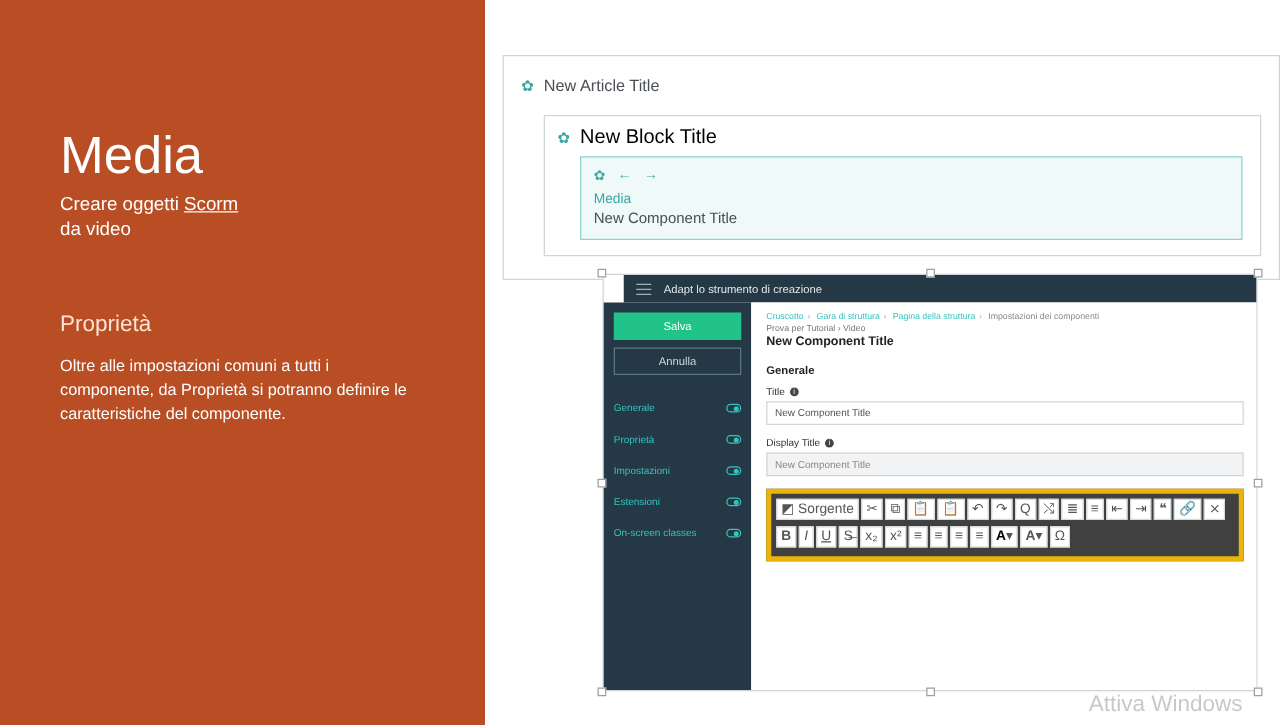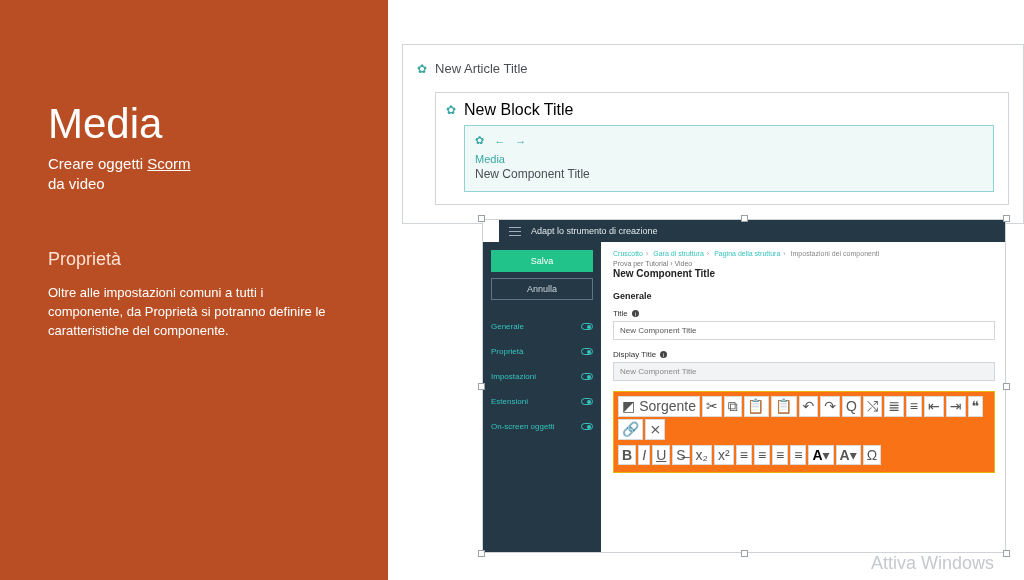--- a/index.html
+++ b/index.html
@@ -62,21 +62,21 @@
   .crumbs { font-size: 7px; color: #36c3bd; }
   .crumbs .sep { color: #aaa; margin: 0 3px; }
   .crumbs .cur { color: #888; }
   .path-sub { font-size: 7px; color: #777; margin-top: 3px; }
   .page-title { font-size: 10px; font-weight: 700; color: #222; margin-top: 1px; margin-bottom: 12px; }
   .section-h { font-size: 9px; font-weight: 700; color: #222; margin-bottom: 8px; }
   .field-label { font-size: 8px; color: #333; margin-bottom: 3px; display:flex; align-items:center; gap:4px;}
   .info-dot { width:7px; height:7px; border-radius:50%; background:#444; color:#fff; font-size:6px; display:inline-flex; align-items:center; justify-content:center; }
   .text-input { border: 1px solid #d2d6da; padding: 4px 6px; font-size: 8px; color: #555; margin-bottom: 10px; background:#fff; }
   .text-input.disabled { background: #f2f3f4; color: #888; }
-  .toolbar { border: 1px solid #eab308; padding: 4px; display: flex; flex-wrap: wrap; gap: 2px; font-size: 14px; color:#555; background:#f97316; }
+  .toolbar { border: 4px solid #eab308; padding: 4px; display: flex; flex-wrap: wrap; gap: 2px; font-size: 11px; color:#555; background:#404040; }
   .tb-btn { border:1px solid #d8dbde; background:#fff; padding:1px 3px; min-width:12px; text-align:center; line-height:1.2; }
   .toolbar-row { display:flex; gap:2px; width:100%; flex-wrap:wrap; margin-bottom:3px;}
   
   .watermark { position: absolute; right: 30px; bottom: 6px; color: #c6c9cc; font-size: 18px; font-family: "Segoe UI", sans-serif; }
 </style>
 </head>
 <body>
 
 <div class="slide">
 
@@ -146,21 +146,21 @@
                 </div>
               <div class="side-item">
                   <span>Impostazioni</span>
                   <span class="pill"></span>
                 </div>
               <div class="side-item">
                   <span>Estensioni</span>
                   <span class="pill"></span>
                 </div>
               <div class="side-item">
-                  <span>On-screen oggetti</span>
+                  <span>On-screen classes</span>
                   <span class="pill"></span>
                 </div>
             </div>
           </div>
           <div class="embed-main">
             <div class="crumbs">
               <span>Cruscotto</span><span class="sep">›</span>
               <span>Gara di struttura</span><span class="sep">›</span>
               <span>Pagina della struttura</span><span class="sep">›</span>
               <span class="cur">Impostazioni dei componenti</span>

